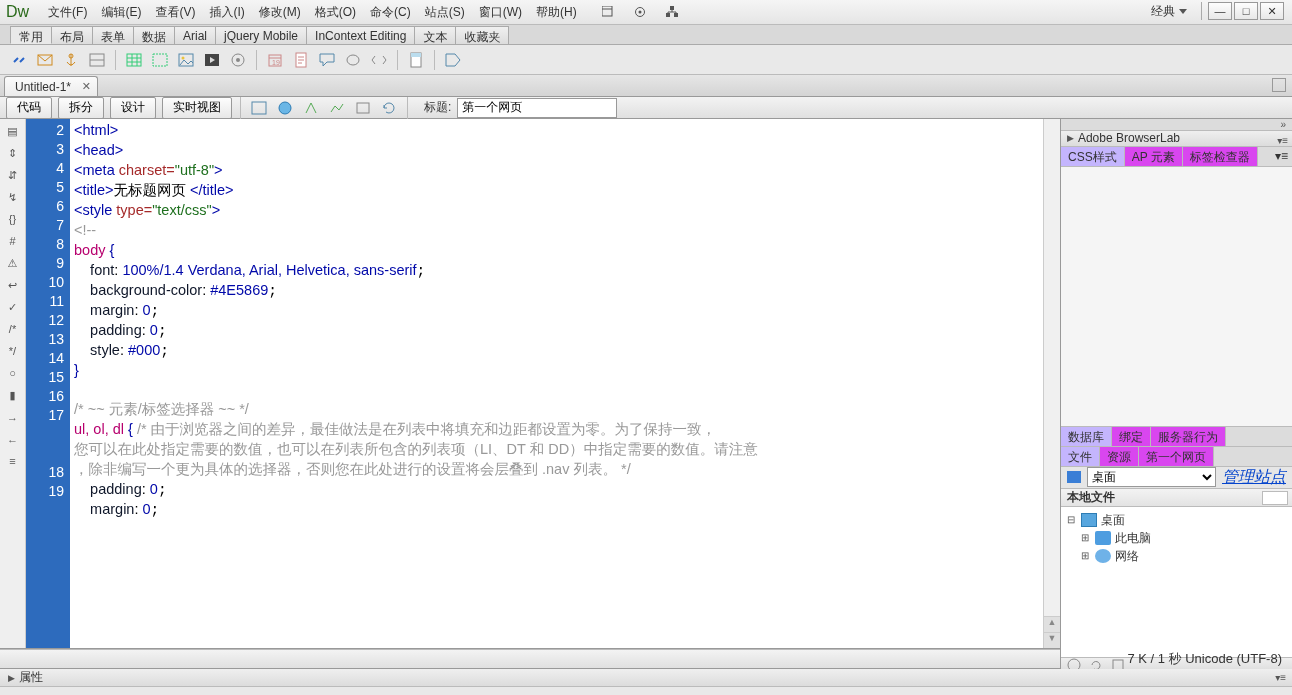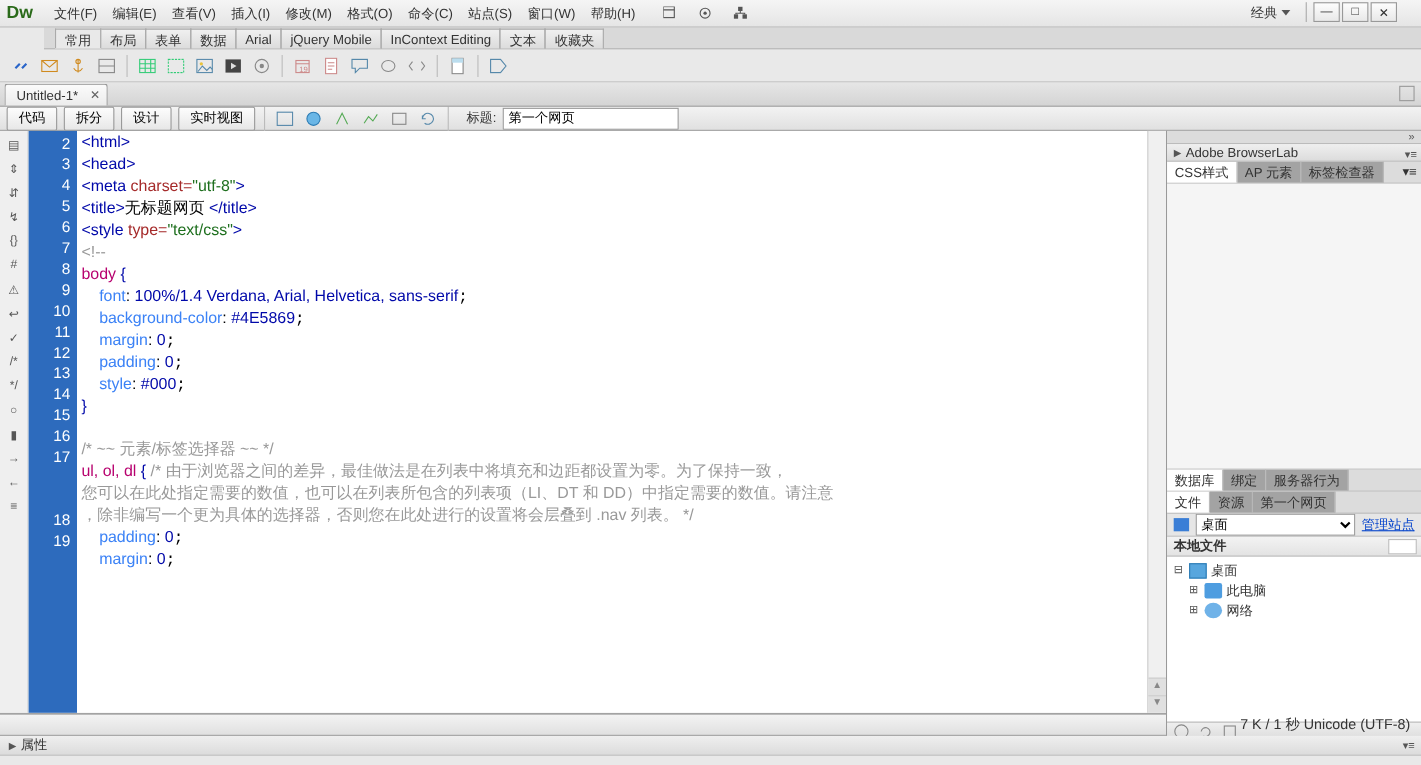--- a/index.html
+++ b/index.html
@@ -1,33 +1,33 @@
 <!DOCTYPE html>
 <html><head>
 <meta charset="utf-8">
 <style>
 * { margin:0; padding:0; box-sizing:border-box; font-family:"Microsoft YaHei",SimSun,sans-serif; }
 body { background:#e9e9e9; width:1292px; height:695px; overflow:hidden; font-size:12px; color:#333; }
 
 
 .menubar { height:25px; background:linear-gradient(#f5f5f5,#e5e5e5); border-bottom:1px solid #bbb; display:flex; align-items:center; padding:0 6px; position:relative; }
-.dw-logo { font-family:Arial; font-weight:bold; font-size:16px; color:#2a6a1a; margin-right:12px; }
+.dw-logo { font-family:Arial; font-weight:normal; font-size:16px; color:#2a6a1a; margin-right:12px; }
 .menubar .menu-item { padding:0 7px; cursor:default; }
-.menubar .right { position:absolute; right:22px; top:2px; display:flex; align-items:center; gap:2px; }
+.menubar .right { position:absolute; right:8px; top:2px; display:flex; align-items:center; gap:2px; }
 .winbtn { width:24px; height:18px; border:1px solid #999; background:linear-gradient(#fdfdfd,#e8e8e8); display:flex; align-items:center; justify-content:center; font-size:11px; cursor:pointer; }
 .classic { margin-right:8px; display:flex; align-items:center; gap:4px; }
 .classic-sep { width:1px; height:18px; background:#aaa; margin:0 4px; }
 .tri-down { width:0; height:0; border-left:4px solid transparent; border-right:4px solid transparent; border-top:5px solid #555; }
 
 
 .menubar .top-icons { display:flex; gap:18px; margin-left:18px; }
 .top-icons .ico { width:14px; height:14px; display:flex; align-items:center; justify-content:center; }
 
 
-.cat-tabs { height:20px; background:#d9d9d9; border-bottom:1px solid #aaa; display:flex; padding-left:10px;margin-left:40px; }
+.cat-tabs { height:20px; background:#d9d9d9; border-bottom:1px solid #aaa; display:flex; padding-left:10px; }
 .cat-tab { padding:2px 8px; border:1px solid #aaa; border-bottom:none; background:linear-gradient(#f0f0f0,#dcdcdc); margin-top:1px; margin-right:-1px; font-size:12px; cursor:pointer; }
 .cat-tab.active { background:#e9e9e9; border-bottom:1px solid #e9e9e9; position:relative; z-index:2; }
 
 
 .insert-bar { height:30px; background:#e9e9e9; border-bottom:1px solid #bbb; display:flex; align-items:center; padding:0 8px; gap:4px; }
 .insert-bar .icon-btn { width:22px; height:22px; display:flex; align-items:center; justify-content:center; cursor:pointer; border:1px solid transparent; border-radius:2px; }
 .insert-bar .sep { width:1px; height:20px; background:#bbb; margin:0 3px; }
 
 
 .doc-tabs { height:22px; background:linear-gradient(#e6e6e6,#d4d4d4); border-bottom:1px solid #999; display:flex; align-items:flex-end; padding-left:4px; position:relative; }
@@ -49,42 +49,42 @@
 .code-side-icons { width:26px; background:#efefef; border-right:1px solid #ccc; display:flex; flex-direction:column; align-items:center; padding-top:4px; gap:6px; }
 .code-side-icons .sico { width:16px; height:16px; display:flex; align-items:center; justify-content:center; font-size:11px; color:#555; cursor:pointer; }
 
 .code-wrap { flex:1; display:flex; min-width:0; background:#fff; position:relative; }
 .gutter { width:44px; background:#2d6bbd; color:#fff; text-align:right; padding:2px 6px 0 0; font-family:Consolas,monospace; font-size:14px; line-height:19px; user-select:none; }
 .code { flex:1; padding:2px 4px; font-family:Consolas,"Courier New",monospace; font-size:14.5px; line-height:19px; white-space:pre; overflow:hidden; color:#000; }
 .code .tag { color:#0008a9; }
 .code .attr { color:#a52a2a; }
 .code .str { color:#1e6f1e; }
 .code .sel { color:#b7006e; }
-.code .prop { color:#3b82f6; }
+.code .prop { color:#0f172a; }
 .code .com { color:#999; }
 .code .kw { color:#0008a9; }
 .code .sp { color:#999; }
 
 .right-panels { width:232px; background:#e6e6e6; border-left:1px solid #999; display:flex; flex-direction:column; height:553px; }
 .r-collapse-row { height:12px; background:#dcdcdc; border-bottom:1px solid #bbb; display:flex; justify-content:flex-end; padding-right:6px; font-size:10px; color:#555; }
 .panel-hdr { height:22px; background:linear-gradient(#efefef,#dcdcdc); border-bottom:1px solid #bbb; display:flex; align-items:center; padding:0 6px; font-size:12px; position:relative; }
 .panel-hdr .caret { margin-right:4px; font-size:9px; color:#555; }
 .panel-hdr .menu-ico { position:absolute; right:4px; top:4px; font-size:10px; color:#555; }
 
 .panel-tabs { height:20px; display:flex; background:#dcdcdc; border-bottom:1px solid #bbb; }
-.ptab { padding:2px 7px; border-right:1px solid #bbb; font-size:12px; background:#a3a3a3; cursor:pointer; }
-.ptab.active { background:#ffffff; }
+.ptab { padding:2px 7px; border-right:1px solid #bbb; font-size:12px; background:#d946ef; cursor:pointer; }
+.ptab.active { background:#c4b5fd; }
 
 .panel-body { flex:0 0 auto; }
 .css-body { height:260px; background:#f5f5f5; border-bottom:1px solid #bbb; }
 
 .files-select-row { height:26px; display:flex; align-items:center; padding:0 6px; gap:6px; border-bottom:1px solid #bbb; }
 .files-select-row select { flex:1; height:20px; font-size:12px; background:#fff; border:1px solid #999;}
 .files-select-row .sel-icon { width:14px; height:12px; background:#3a7ed6; display:inline-block; }
-.files-select-row a { color:#0645cc; text-decoration:underline; font-size:12px; }
+.files-select-row a { color:#0645cc; text-decoration:underline; font-size:16px;font-style:italic; }
 
 .files-hdr { height:18px; background:linear-gradient(#f3f3f3,#e3e3e3); border-bottom:1px solid #bbb; display:flex; align-items:center; padding:0 6px; font-size:12px; position:relative;font-weight:bold; }
 .files-hdr .r { position:absolute; right:4px; top:2px; width:26px; height:14px; border:1px solid #bbb; background:#fff; }
 
 .tree { padding:4px 6px; font-size:12px; line-height:18px; background:#fff; min-height:150px; }
 .tree-row { display:flex; align-items:center; gap:4px; cursor:pointer; }
 .tree-row .exp { width:10px; color:#555; font-size:10px; }
 .tree-row .ficon { width:16px; height:14px; display:inline-block; }
 .ficon.desktop { background:#57a6de; border:1px solid #2d7cb4; }
 .ficon.computer { background:#4e9de0; border-radius:2px; }

